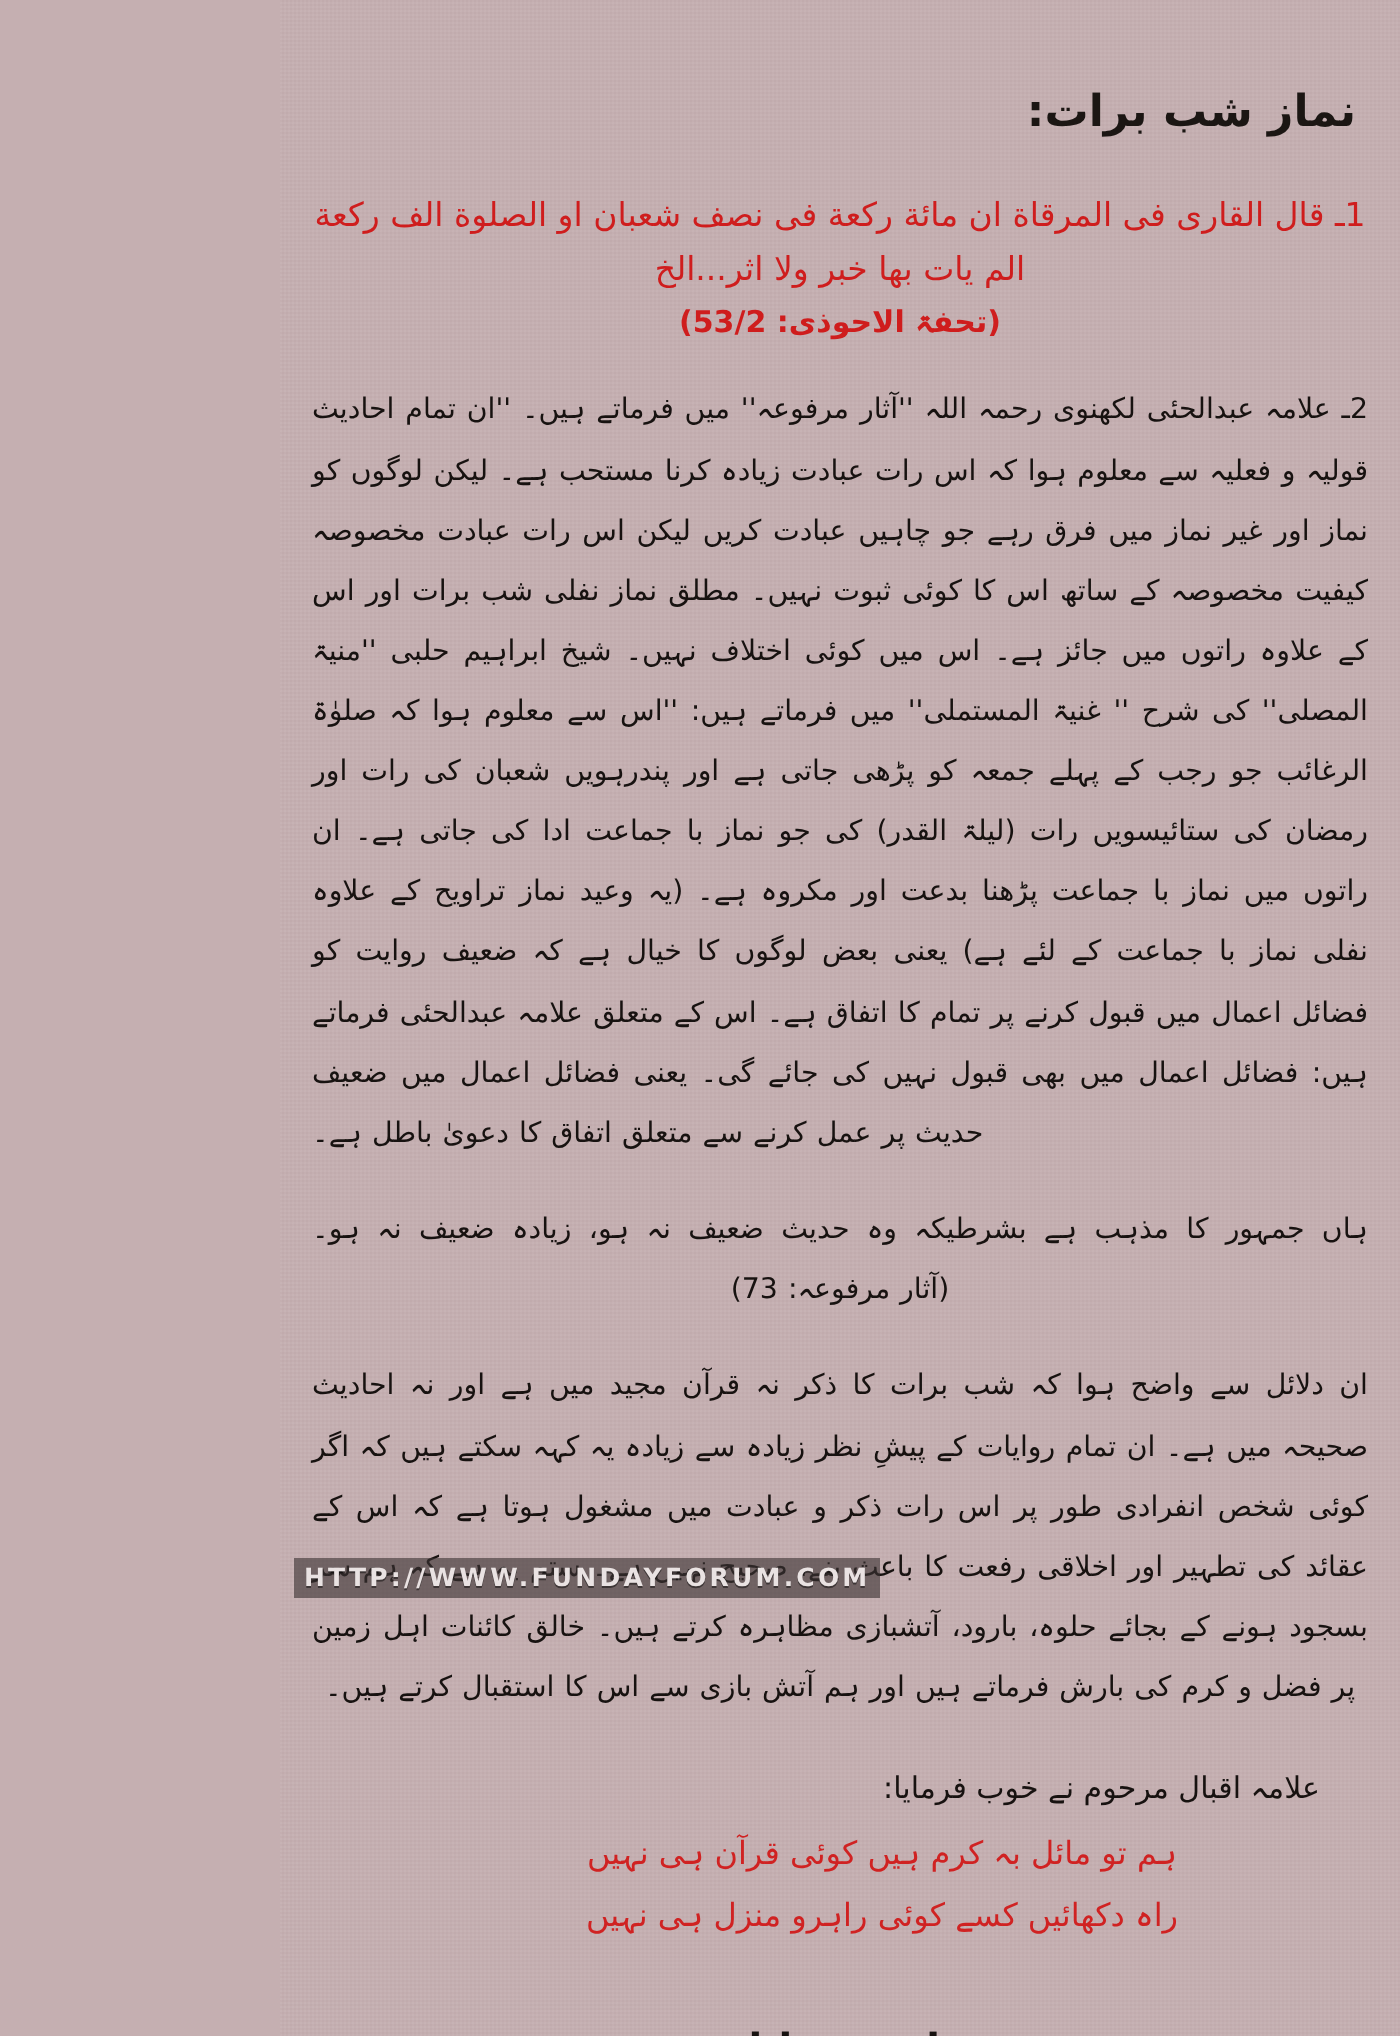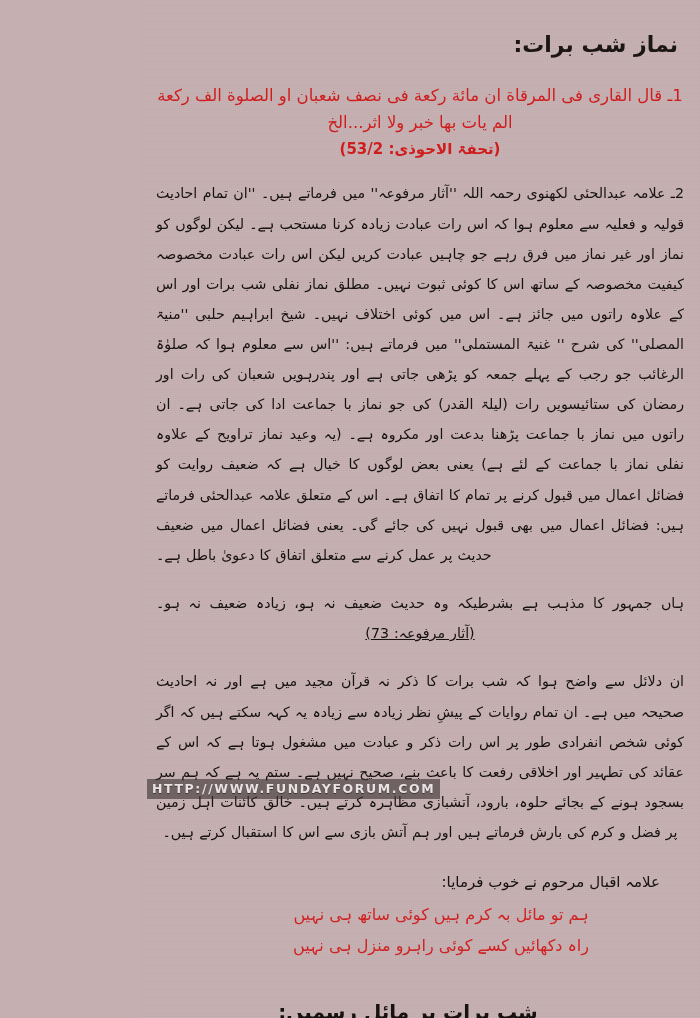--- a/index.html
+++ b/index.html
@@ -14,21 +14,21 @@
     font-family: "DejaVu Sans", sans-serif;
     overflow: hidden;
     position: relative;
   }
   
   .page {
     position: relative;
     width: 560px;
     height: 1018px;
     box-sizing: border-box;
-    padding: 4px 10px;
+    padding: 16px 10px;
     background:
       repeating-linear-gradient(0deg, rgba(255,255,255,0.025) 0px, rgba(255,255,255,0.025) 1px, rgba(0,0,0,0.012) 1px, rgba(0,0,0,0.012) 2px),
       repeating-linear-gradient(90deg, rgba(255,255,255,0.02) 0px, rgba(255,255,255,0.02) 1px, rgba(0,0,0,0.01) 1px, rgba(0,0,0,0.01) 2px),
       #c5afb1;
     overflow: hidden;
   }
   .urdu {
     direction: rtl;
     text-align: right;
     unicode-bidi: plaintext;
@@ -72,21 +72,20 @@
     direction: rtl;
     padding: 2px 6px 2px 6px;
     color: #171210;
     word-spacing: 0.5px;
   }
   .body-par.last-center {
     text-align-last: center;
   }
   .inline-cite {
     white-space: nowrap;
-    text-decoration: underline;
   }
   
   .attrib {
     font-size: 15px;
     direction: rtl;
     padding: 10px 30px 2px 0;
     color: #171210;
   }
   
   .watermark {
@@ -157,21 +156,21 @@
     <span class="inline-cite">(آثار مرفوعہ: 73)</span>
   </p>
 
   <p class="body-par urdu last-center">ان دلائل سے واضح ہوا کہ شب برات کا ذکر نہ قرآن مجید میں ہے اور نہ احادیث صحیحہ میں ہے۔ ان تمام روایات کے پیشِ نظر زیادہ سے زیادہ یہ کہہ سکتے ہیں کہ اگر کوئی شخص انفرادی طور پر اس رات ذکر و عبادت میں مشغول ہوتا ہے کہ اس کے عقائد کی تطہیر اور اخلاقی رفعت کا باعث بنے، صحیح نہیں ہے۔ ستم یہ ہے کہ ہم سر بسجود ہونے کے بجائے حلوہ، بارود، آتشبازی مظاہرہ کرتے ہیں۔ خالق کائنات اہل زمین پر فضل و کرم کی بارش فرماتے ہیں اور ہم آتش بازی سے اس کا استقبال کرتے ہیں۔</p>
 
   <div class="attrib urdu">علامہ اقبال مرحوم نے خوب فرمایا:</div>
 
   <div class="watermark">HTTP://WWW.FUNDAYFORUM.COM</div>
 
   <div class="poem">
-    <div class="poem-line">ہم تو مائل بہ کرم ہیں کوئی ساتھ ہی نہیں</div>
+    <div class="poem-line">ہم تو مائل بہ کرم ہیں کوئی قرآن ہی نہیں</div>
     <div class="poem-line">راہ دکھائیں کسے کوئی راہرو منزل ہی نہیں</div>
   </div>
 
   <h2 class="section-head urdu">شب برات پر مائل رسمیں:</h2>
 
   <div class="tail-line urdu">شب برات میں تین کام بڑی دھوم دھام سے کئے جاتے ہیں۔</div>
 
 </div>
 
 </body></html>

